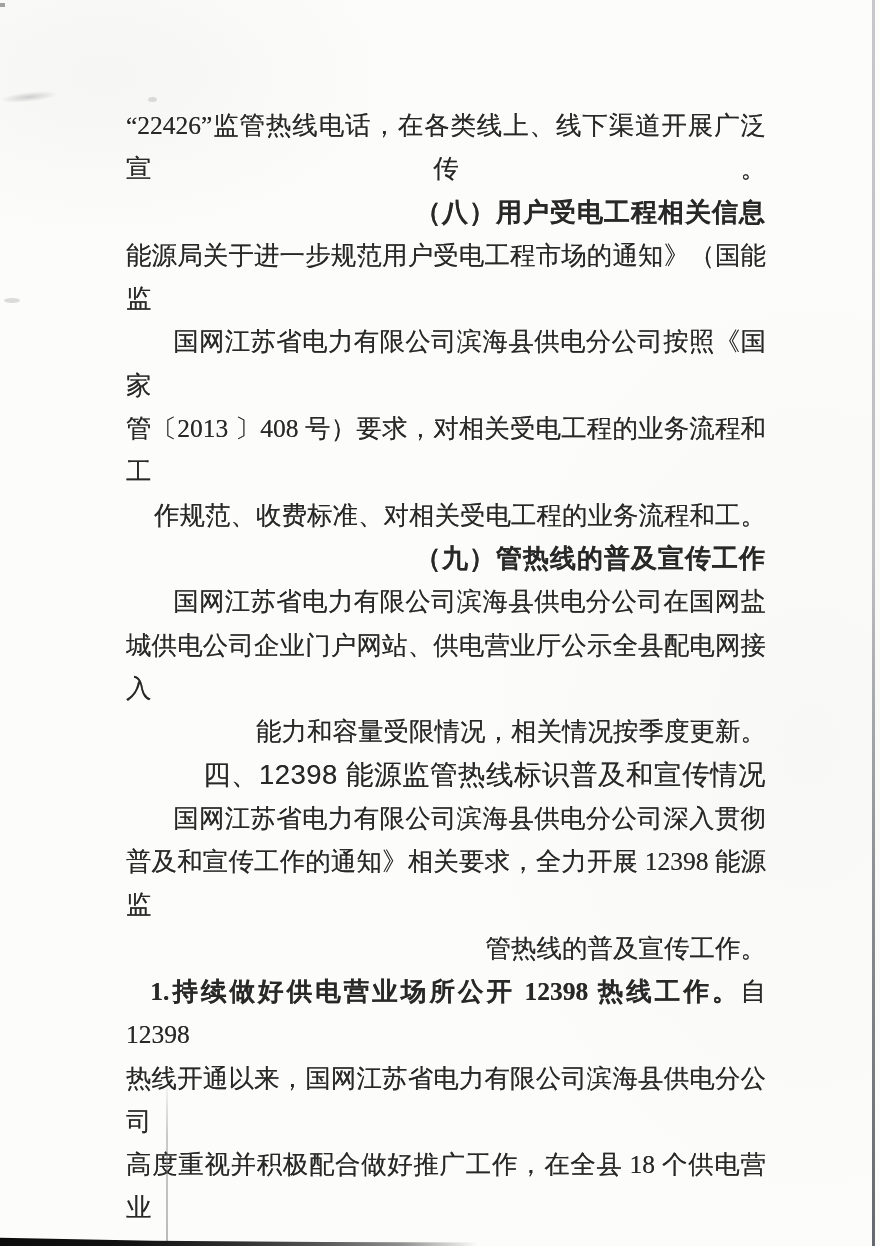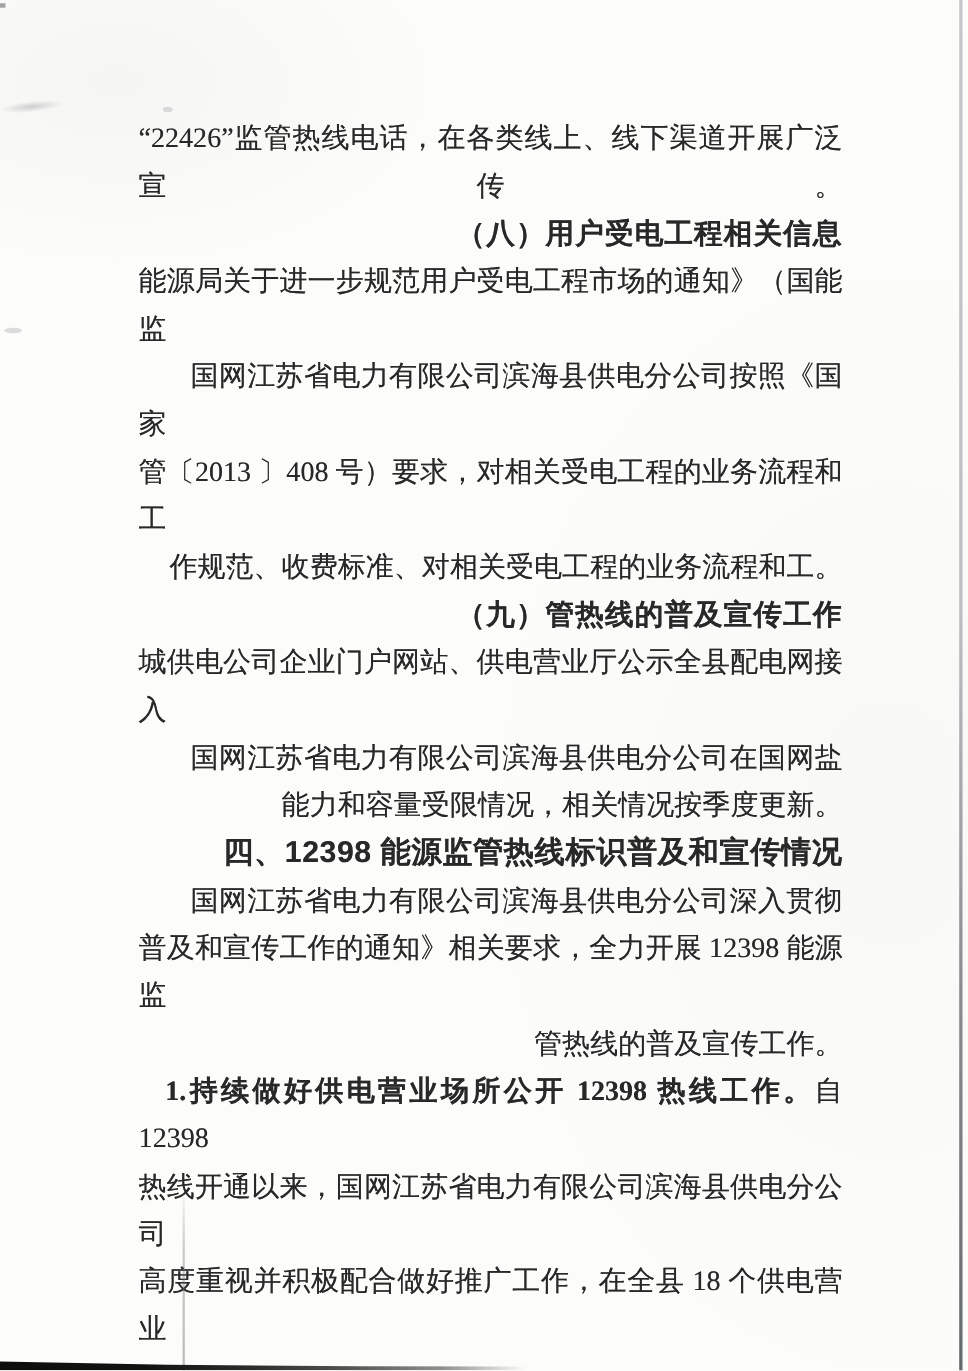--- a/index.html
+++ b/index.html
@@ -35,21 +35,21 @@
     text-align-last: justify;
   }
   .line .lead { font-weight: 700; }
   .line.section-heading {
     font-weight: 700;
     font-size: 26px;
     letter-spacing: 1px;
   }
   .line.chapter-heading {
     font-family: "Liberation Sans", "DejaVu Sans", sans-serif;
-    font-weight: 700;
+    font-weight: 400;
     font-size: 27.5px;
     letter-spacing: 0.5px;
   }
   
   .bottom-bar {
     position: absolute; left: 0; bottom: 0;
     width: 478px; height: 9px;
     background: linear-gradient(to right,
       #0d0d0d 0%, #121212 28%, #2c2c2c 48%,
       #535353 66%, #8f8f8f 84%, rgba(150,150,150,0) 100%);
@@ -93,22 +93,22 @@
 
 <div class="page">
   <div class="text-block" style="color: rgb(40, 40, 40);">
       <div class="line body just"><span class="rest">“22426”监管热线电话，在各类线上、线下渠道开展广泛宣传。</span></div>
       <div class="line section-heading" style="text-indent: 1.4em;"><span class="rest">（八）用户受电工程相关信息</span></div>
       <div class="line body just"><span class="rest">能源局关于进一步规范用户受电工程市场的通知》（国能监</span></div>
       <div class="line body just" style="text-indent: 1.85em;"><span class="rest">国网江苏省电力有限公司滨海县供电分公司按照《国家</span></div>
       <div class="line body just"><span class="rest">管〔2013 〕408 号）要求，对相关受电工程的业务流程和工</span></div>
       <div class="line body"><span class="rest">作规范、收费标准、对相关受电工程的业务流程和工。</span></div>
       <div class="line section-heading" style="text-indent: 1.4em;"><span class="rest">（九）管热线的普及宣传工作</span></div>
+      <div class="line body just" style="text-indent: 1.85em;"><span class="rest">国网江苏省电力有限公司滨海县供电分公司在国网盐</span></div>
       <div class="line body just"><span class="rest">城供电公司企业门户网站、供电营业厅公示全县配电网接入</span></div>
-      <div class="line body just" style="text-indent: 1.85em;"><span class="rest">国网江苏省电力有限公司滨海县供电分公司在国网盐</span></div>
       <div class="line body"><span class="rest">能力和容量受限情况，相关情况按季度更新。</span></div>
       <div class="line chapter-heading" style="text-indent: 1.7em;"><span class="rest">四、12398 能源监管热线标识普及和宣传情况</span></div>
       <div class="line body just" style="text-indent: 1.85em;"><span class="rest">国网江苏省电力有限公司滨海县供电分公司深入贯彻</span></div>
       <div class="line body just"><span class="rest">普及和宣传工作的通知》相关要求，全力开展 12398 能源监</span></div>
       <div class="line body"><span class="rest">管热线的普及宣传工作。</span></div>
       <div class="line body just" style="text-indent: 0.95em;"><span class="lead">1.持续做好供电营业场所公开 12398 热线工作。</span><span class="rest">自 12398</span></div>
       <div class="line body just"><span class="rest">热线开通以来，国网江苏省电力有限公司滨海县供电分公司</span></div>
       <div class="line body just"><span class="rest">高度重视并积极配合做好推广工作，在全县 18 个供电营业</span></div>
     </div>
 

